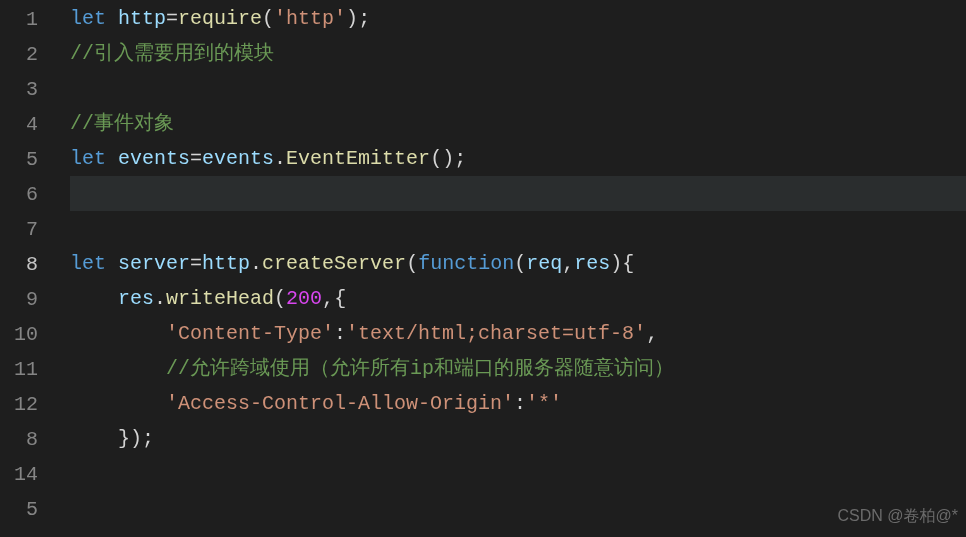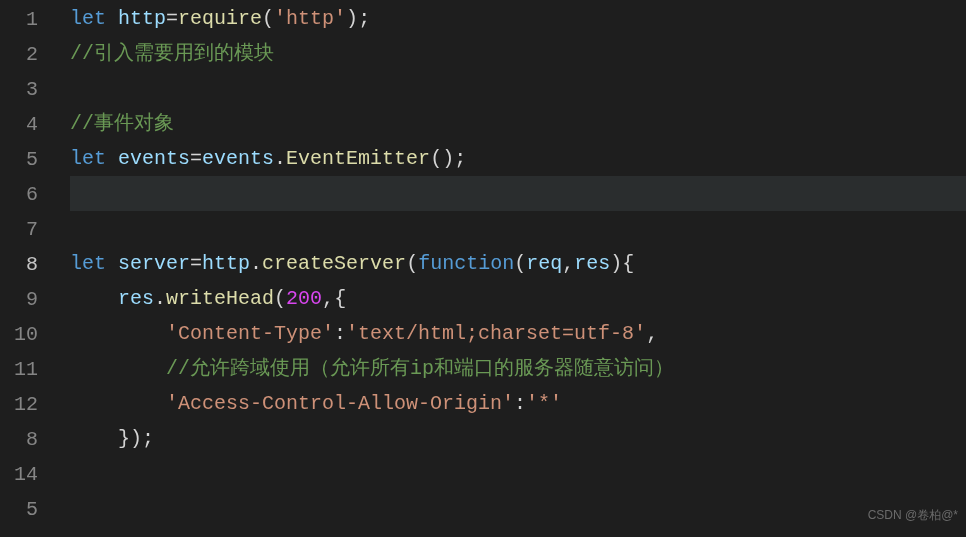--- a/index.html
+++ b/index.html
@@ -49,21 +49,21 @@
     .fn { color: #dcdcaa; }
     .str { color: #ce9178; }
     .num { color: #d946ef; }
     .comment { color: #6a9955; }
     .punct { color: #d4d4d4; }
     .watermark {
       position: absolute;
       bottom: 4px;
       right: 8px;
       color: #6b6b6b;
-      font-size: 12px;
+      font-size: 16px;
       font-family: Arial, sans-serif;
     }
   </style>
 </head>
 <body>
 
 <div class="editor">
   <div class="gutter">
     <div class="line-number">1</div>
     <div class="line-number">2</div>

